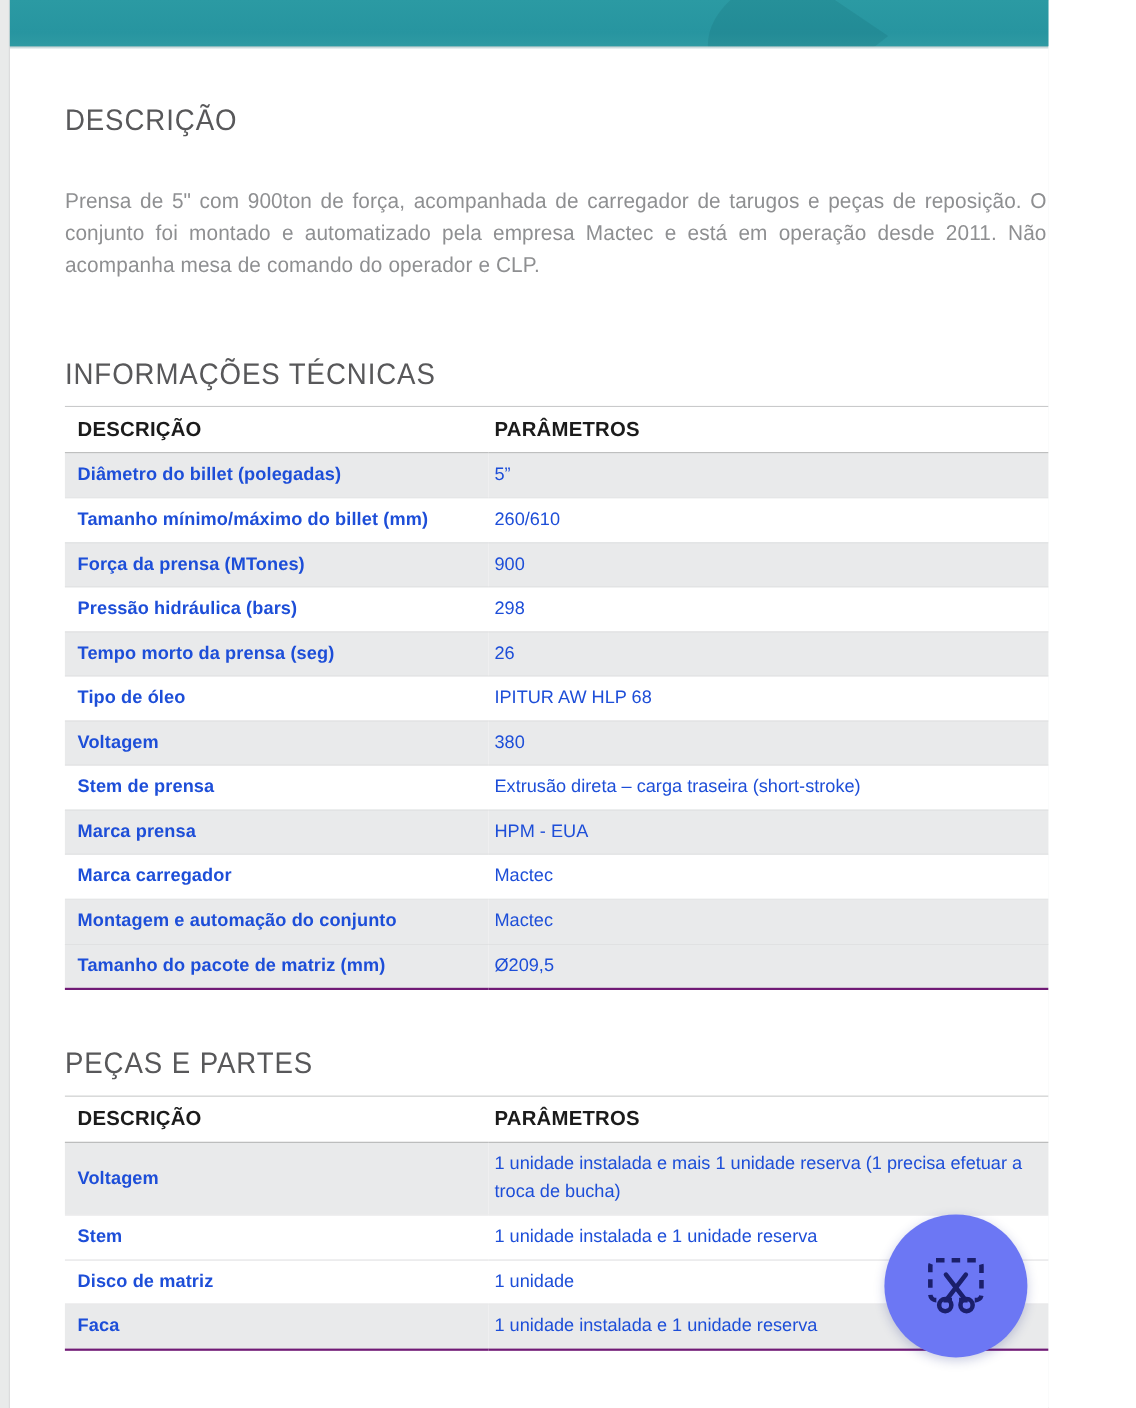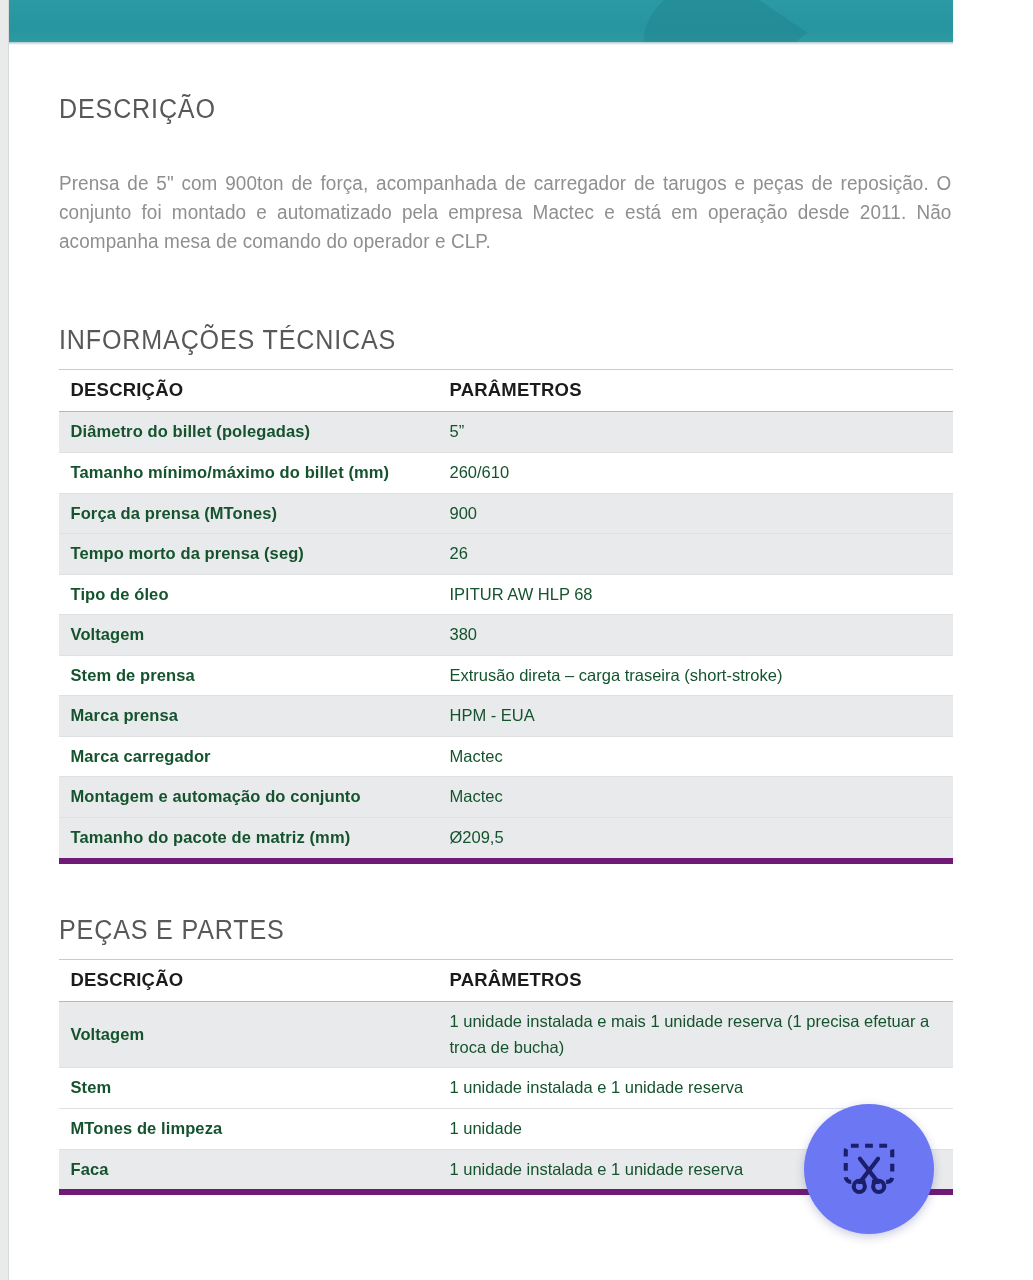--- a/index.html
+++ b/index.html
@@ -133,37 +133,37 @@
     font-weight: 700;
     color: #1b1b1b;
     padding: 9px 6px 10px 12px;
     border-bottom: 1px solid #b7b8b9;
     letter-spacing: 0.2px;
   }
   table.spec th.p2 { padding-left: 6px; }
 
   table.spec td {
     font-size: 16.5px;
-    color: #14532d;
+    color: #1d4ed8;
     padding: 7px 6px 7px 12px;
     border-bottom: 1px solid #dfe0e1;
     vertical-align: middle;
     line-height: 1.55;
   }
   table.spec td.k {
     font-weight: 700;
     letter-spacing: 0.1px;
   }
   table.spec td.v {
     font-weight: 400;
     padding-left: 6px;
   }
   table.spec tr.stripe td { background: #e9eaeb; }
   table.spec tr.plain  td { background: #ffffff; }
-  table.spec tr:last-child td { border-bottom: 6px solid #701a75; }
+  table.spec tr:last-child td { border-bottom: 2px solid #701a75; }
 
   table.spec td.v .line2 { display: block; }
 
   .gap-lg { height: 52px; }
   .gap-sm { height: 26px; }
 
   
   .fab {
     position: absolute;
     right: 19px;
@@ -220,20 +220,24 @@
                   <td class="v">5”</td>
                 </tr>
                 <tr class="plain">
                   <td class="k">Tamanho mínimo/máximo do billet (mm)</td>
                   <td class="v">260/610</td>
                 </tr>
                 <tr class="stripe">
                   <td class="k">Força da prensa (MTones)</td>
                   <td class="v">900</td>
                 </tr>
+                <tr class="plain">
+                  <td class="k">Pressão hidráulica (bars)</td>
+                  <td class="v">298</td>
+                </tr>
                 <tr class="stripe">
                   <td class="k">Tempo morto da prensa (seg)</td>
                   <td class="v">26</td>
                 </tr>
                 <tr class="plain">
                   <td class="k">Tipo de óleo</td>
                   <td class="v">IPITUR AW HLP 68</td>
                 </tr>
                 <tr class="stripe">
                   <td class="k">Voltagem</td>
@@ -288,21 +292,21 @@
                   <td class="v">
                     <span>1 unidade instalada e mais 1 unidade reserva (1 precisa efetuar a</span>
                     <span class="line2">troca de bucha)</span>
                   </td>
                 </tr>
                 <tr class="plain">
                   <td class="k">Stem</td>
                   <td class="v">1 unidade instalada e 1 unidade reserva</td>
                 </tr>
                 <tr class="plain">
-                  <td class="k">MTones de limpeza</td>
+                  <td class="k">Disco de matriz</td>
                   <td class="v">1 unidade</td>
                 </tr>
                 <tr class="stripe">
                   <td class="k">Faca</td>
                   <td class="v">1 unidade instalada e 1 unidade reserva</td>
                 </tr>
 
               </tbody>
             </table>
           </div>

